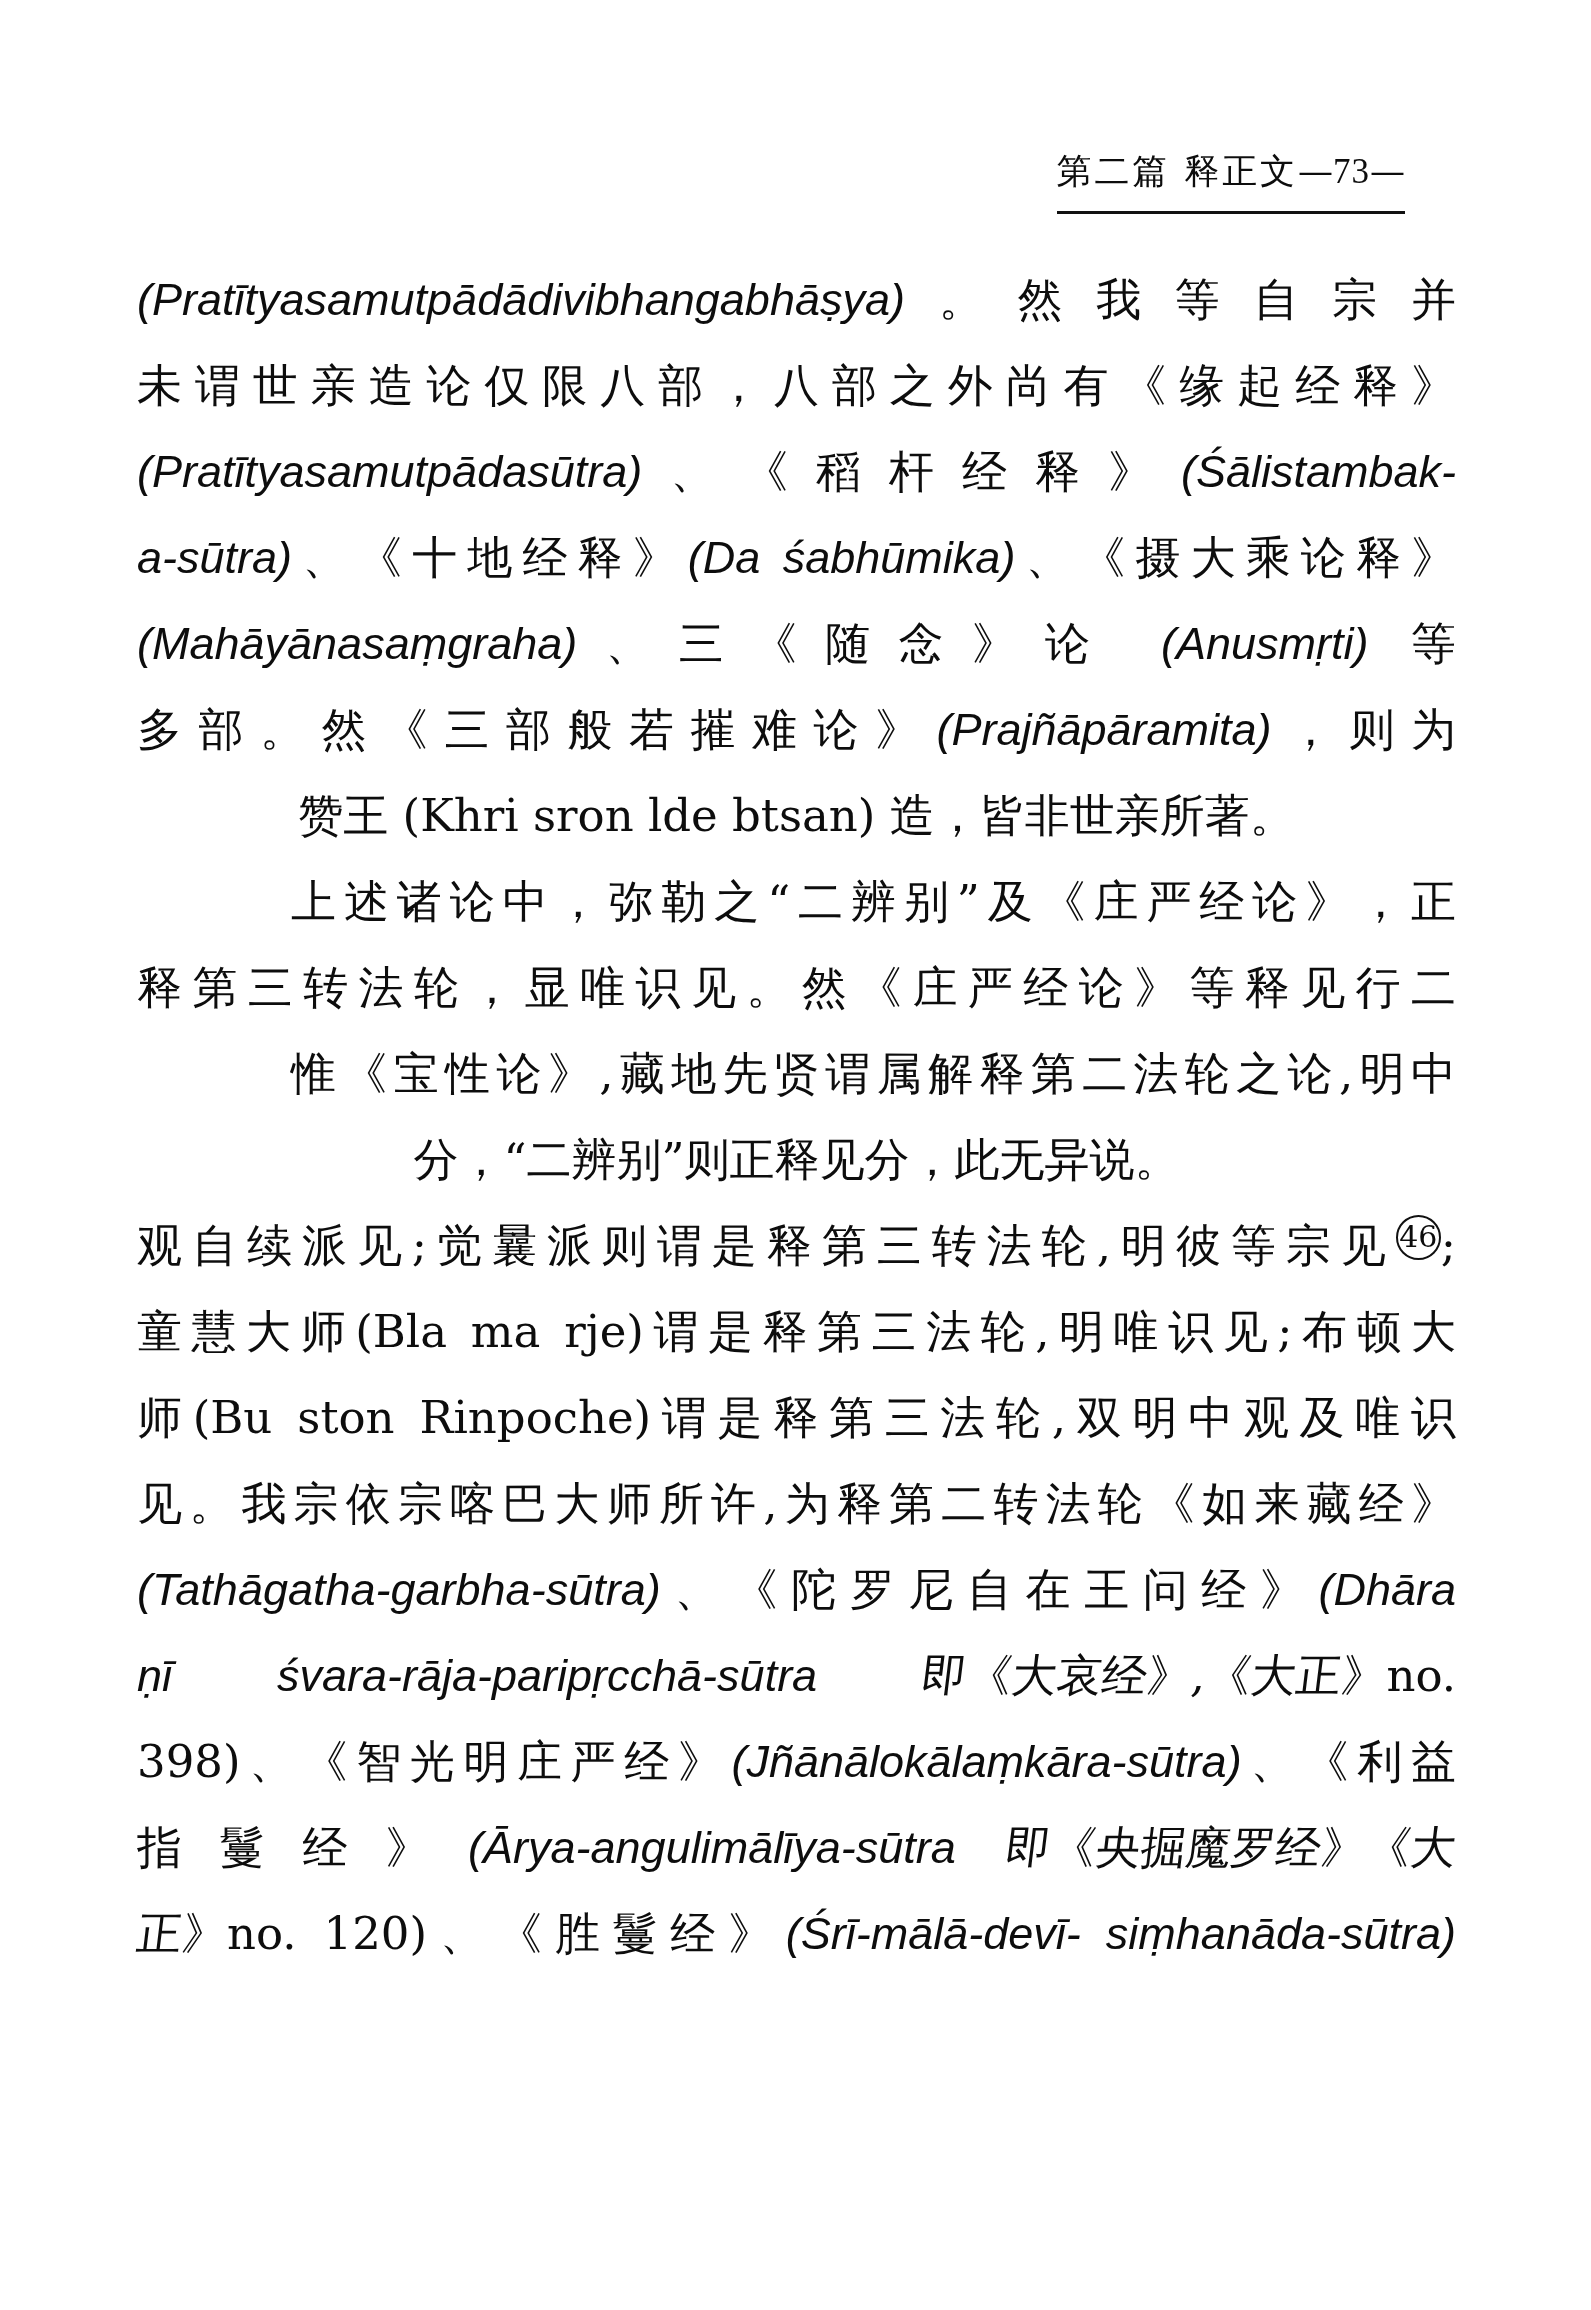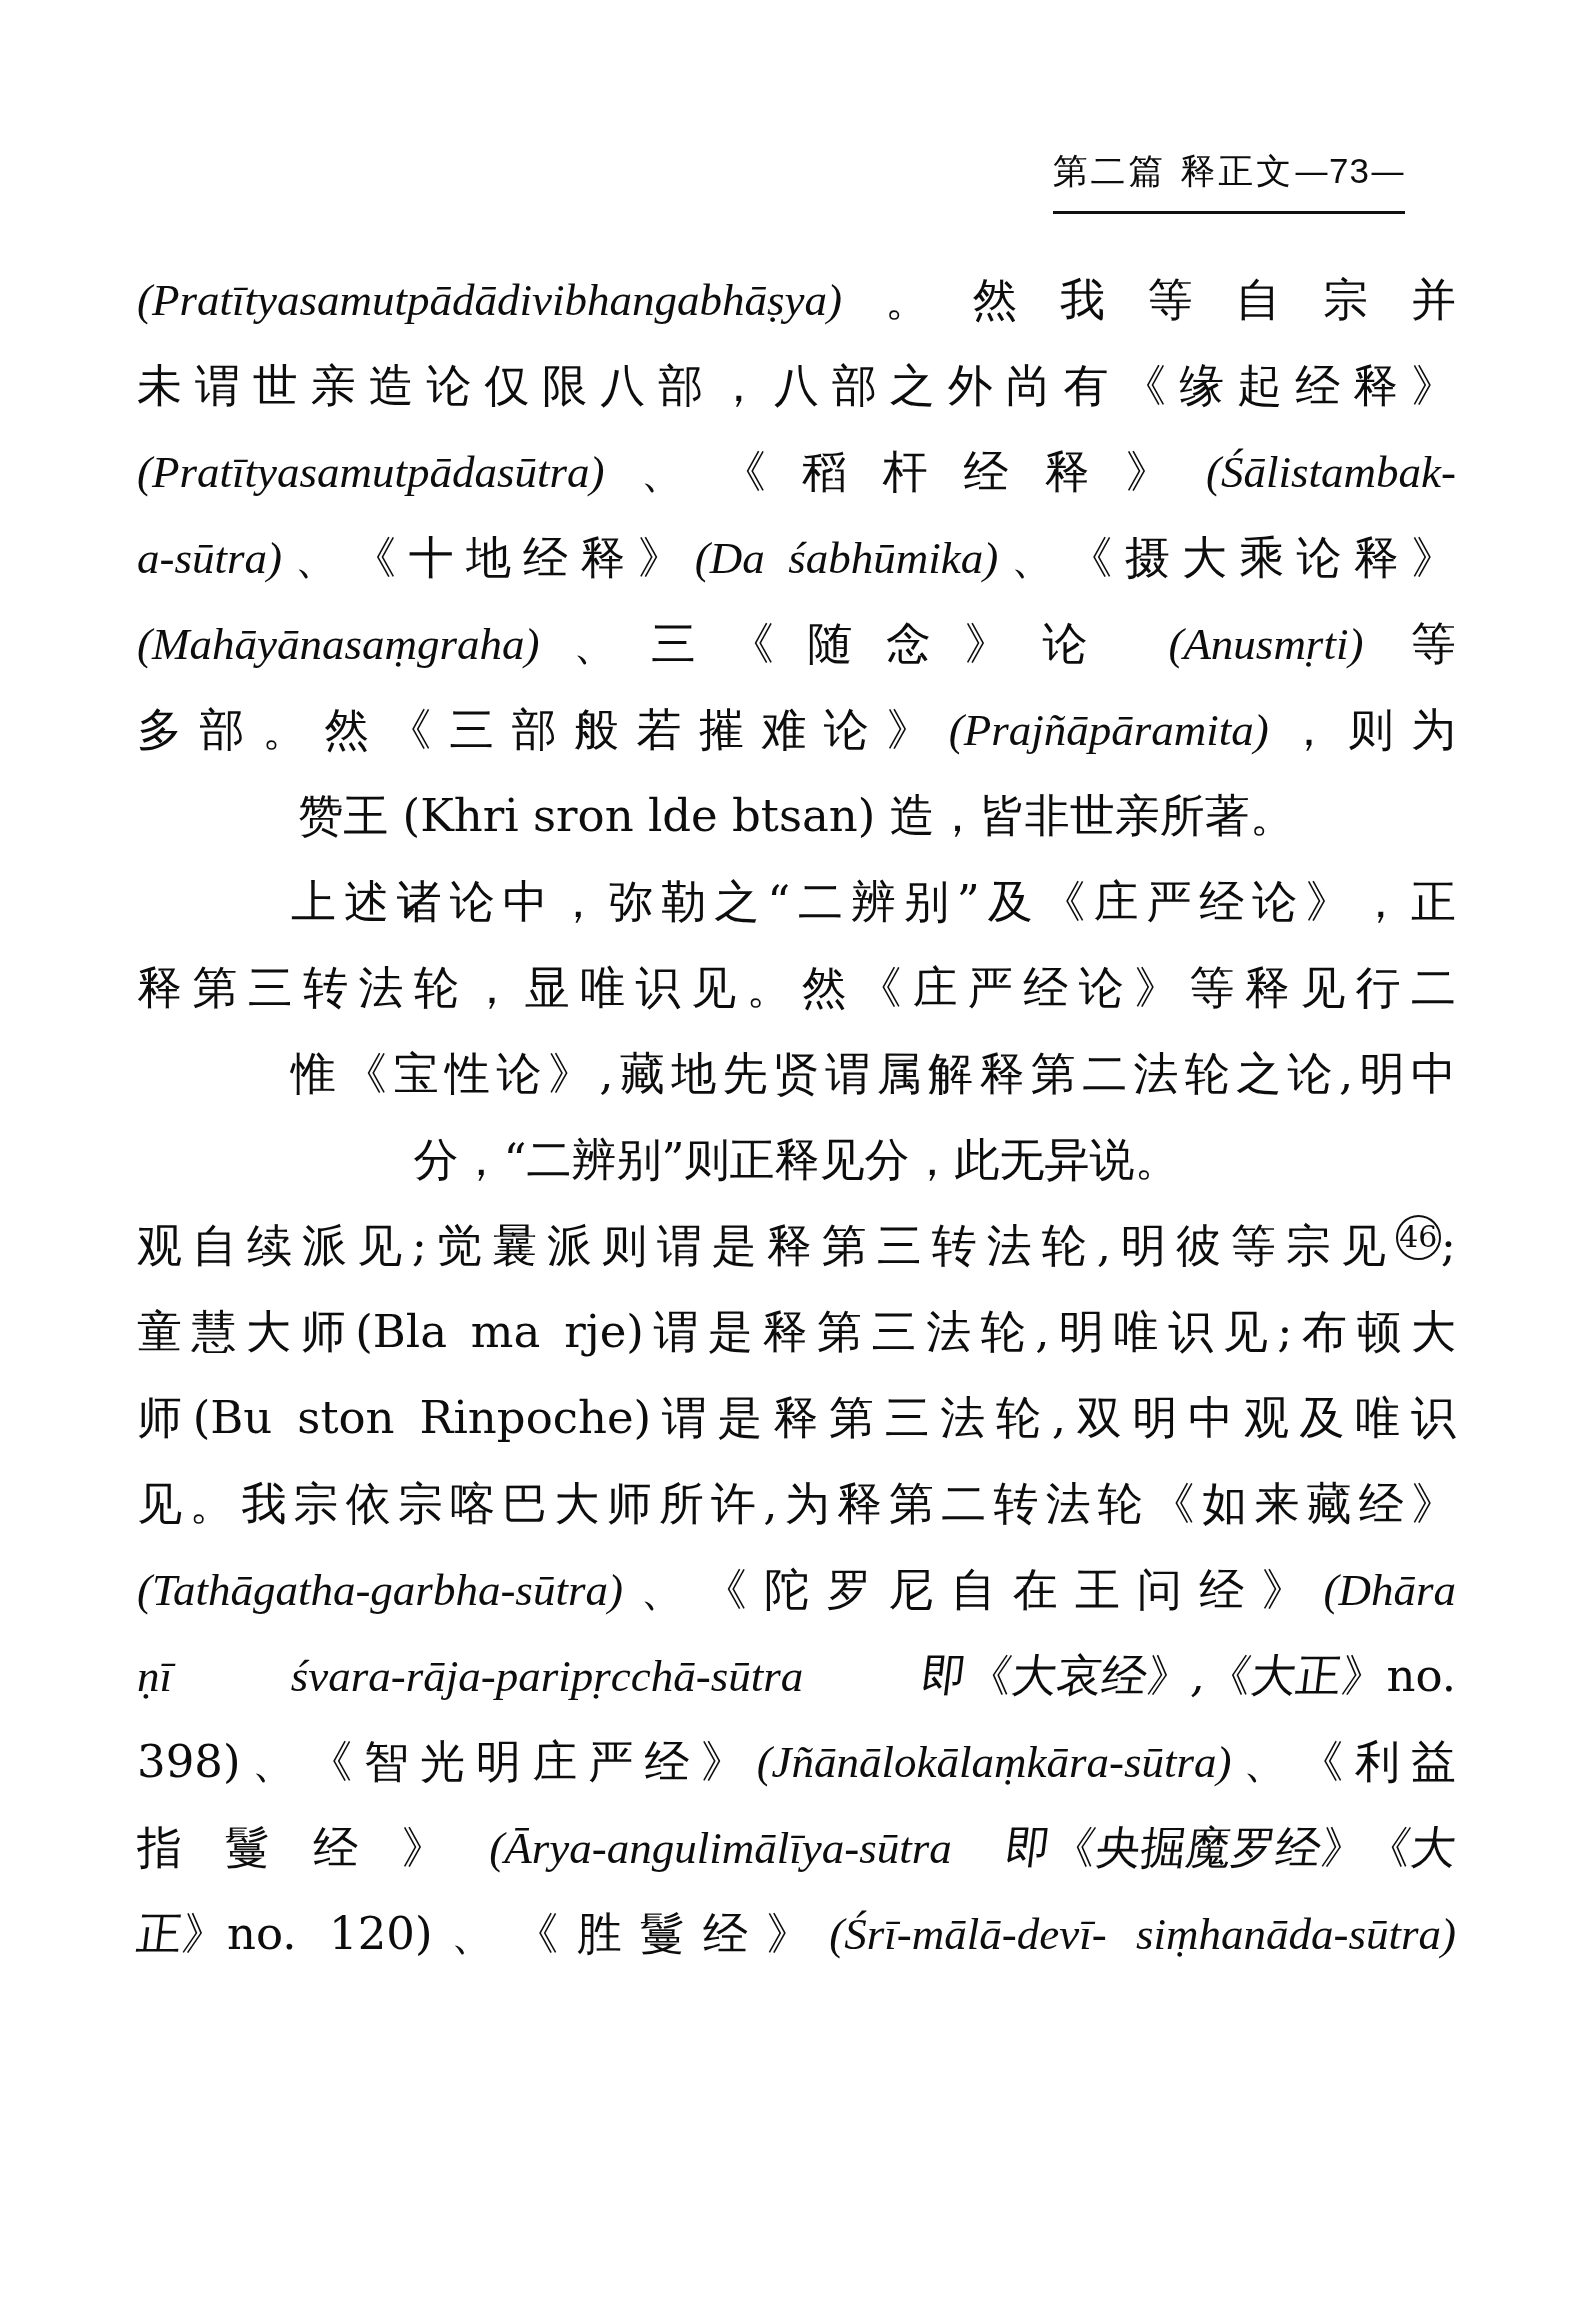--- a/index.html
+++ b/index.html
@@ -16,42 +16,42 @@
     top:148px;
     right:187px;
     display:flex;
     align-items:baseline;
     font-size:35px;
     letter-spacing:2.9px;
     padding-bottom:15.6px;
     border-bottom:3.9px solid #111;
   }
   .running-header .dash{letter-spacing:0;}
-  .running-header .pageno{letter-spacing:1px;font-family:Liberation Sans, sans-serif;}
+  .running-header .pageno{letter-spacing:1px;font-family:Liberation Serif, serif;}
   .body-text{
     position:absolute;
     left:137px;
     top:257px;
     width:1319px;
   }
   .line{
     line-height:86px;
     height:86px;
     font-size:45px;
     text-align:center;
     white-space:nowrap;
   }
   .line.fill{
     text-align:justify;
     text-align-last:justify;
     white-space:normal;
   }
   .line.indent{text-indent:154px;}
   .seg-cjk{font-style:normal;}
-  .seg-rom{font-style:italic;font-family:Liberation Serif, serif;}
+  .seg-rom{font-style:italic;font-family:Liberation Sans, sans-serif;}
   .seg-romu{font-style:normal;font-family:"DejaVu Serif","Liberation Serif",serif;}
   .seg-kai{display:inline-block;transform:skewX(-7deg);font-weight:400;}
   .seg-fn{
     display:inline-block;
     width:41px;height:41px;
     border:2.9px solid #111;
     border-radius:50%;
     font-size:30px;
     line-height:39px;
     text-align:center;

